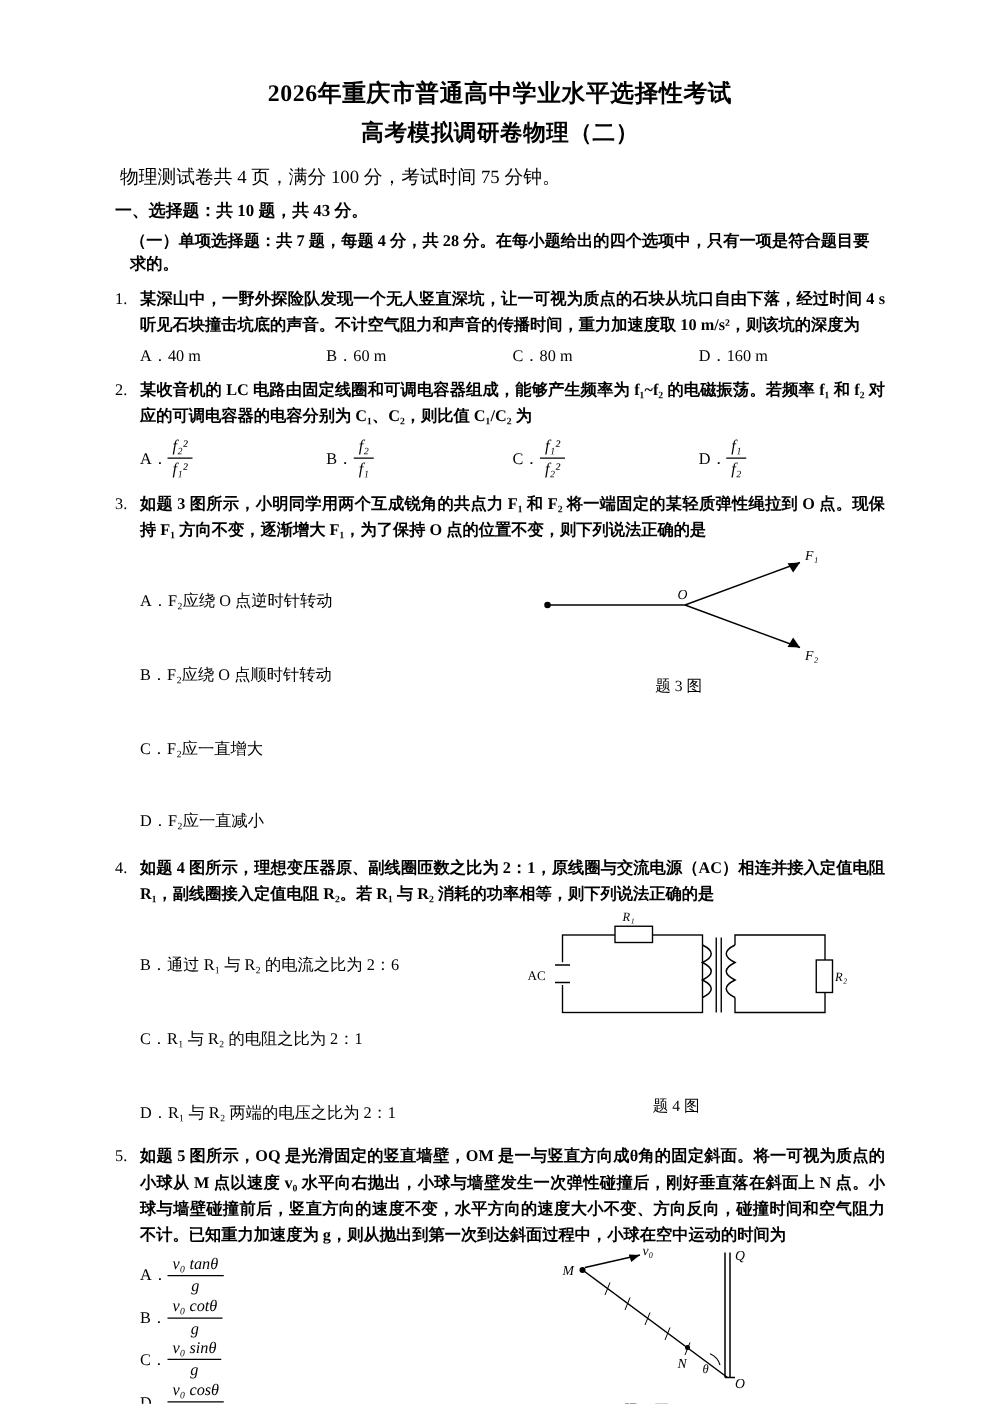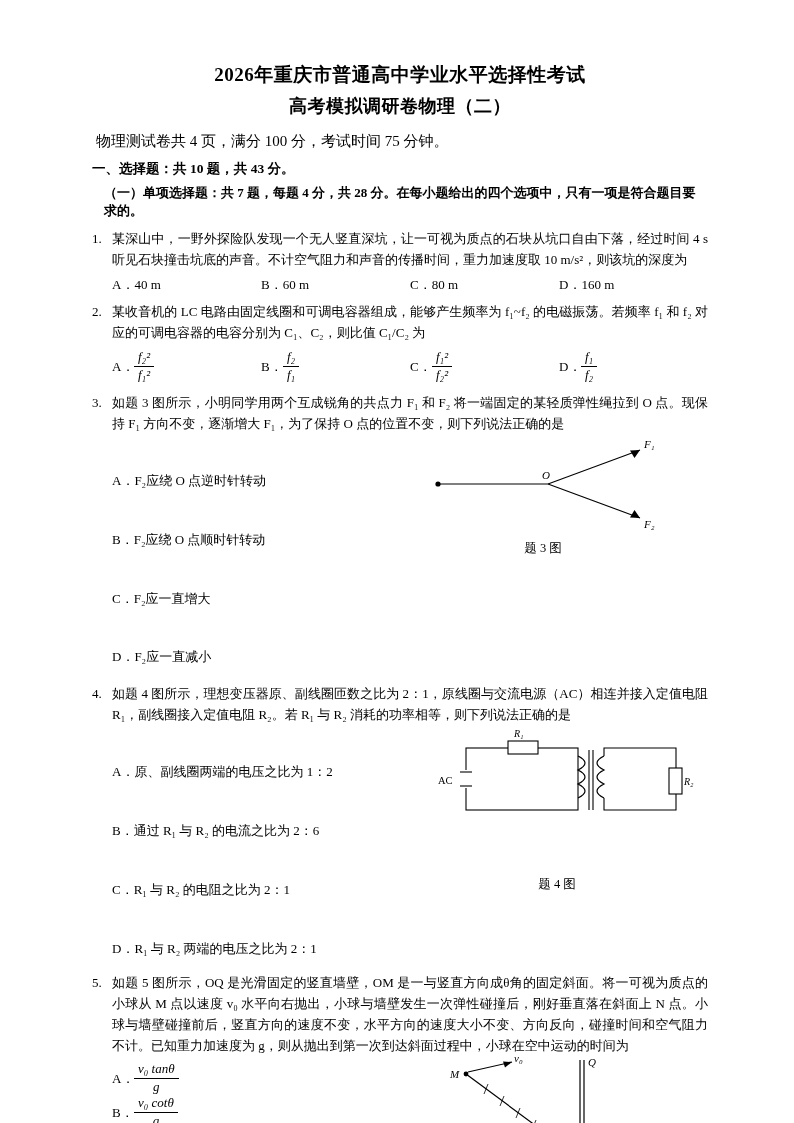--- a/index.html
+++ b/index.html
@@ -58,20 +58,21 @@
   }
   .q-num{
     position:absolute;
     left:0; top:0;
     width:20px;
     text-align:left;
   }
   .q-body{
     margin-left:20px;
     text-align:justify;
+    font-weight:bold;
   }
   .opts-row{
     display:flex;
     margin-left:20px;
     margin-top:1px;
   }
   .opts-row .opt{ width:25%; font-size:13px;}
   .opts-col{
     margin-left:20px;
   }
@@ -205,27 +206,26 @@
       <div class="fig-cap" style="width:230px;">题 3 图</div>
     </div>
   </div>
 
   <div class="q-wrap" style="margin-top:14px;">
     <div class="q">
       <span class="q-num">4.</span>
       <div class="q-body">如题 4 图所示，理想变压器原、副线圈匝数之比为 2：1，原线圈与交流电源（AC）相连并接入定值电阻 R₁，副线圈接入定值电阻 R₂。若 R₁ 与 R₂ 消耗的功率相等，则下列说法正确的是</div>
     </div>
     <div class="opts-col" style="width:300px;">
-      <div class="opt">A．原、副线圈两端的电压之比为 1：2</div>
       <div class="opt">B．通过 R₁ 与 R₂ 的电流之比为 2：6</div>
       <div class="opt">C．R₁ 与 R₂ 的电阻之比为 2：1</div>
       <div class="opt">D．R₁ 与 R₂ 两端的电压之比为 2：1</div>
     </div>
 
-    <div class="figbox" style="left:346px; top:43px; width:260px;">
+    <div class="figbox" style="left:330px; top:43px; width:260px;">
       <svg width="260" height="102" viewBox="0 0 260 102">
 
         <rect x="28" y="22" width="112" height="62" fill="none" stroke="#000" stroke-width="1.1"></rect>
 
         <rect x="70" y="15" width="30" height="13" fill="#fff" stroke="#000" stroke-width="1.1"></rect>
         <text x="76" y="11" font-size="10" font-style="italic" font-family="Liberation Serif, serif">R₁</text>
 
         <rect x="22" y="44" width="12" height="18" fill="#fff" stroke="none"></rect>
         <line x1="28" y1="44" x2="28" y2="62" stroke="#fff" stroke-width="2.5"></line>
         <line x1="22" y1="46" x2="34" y2="46" stroke="#000" stroke-width="1.1"></line>

